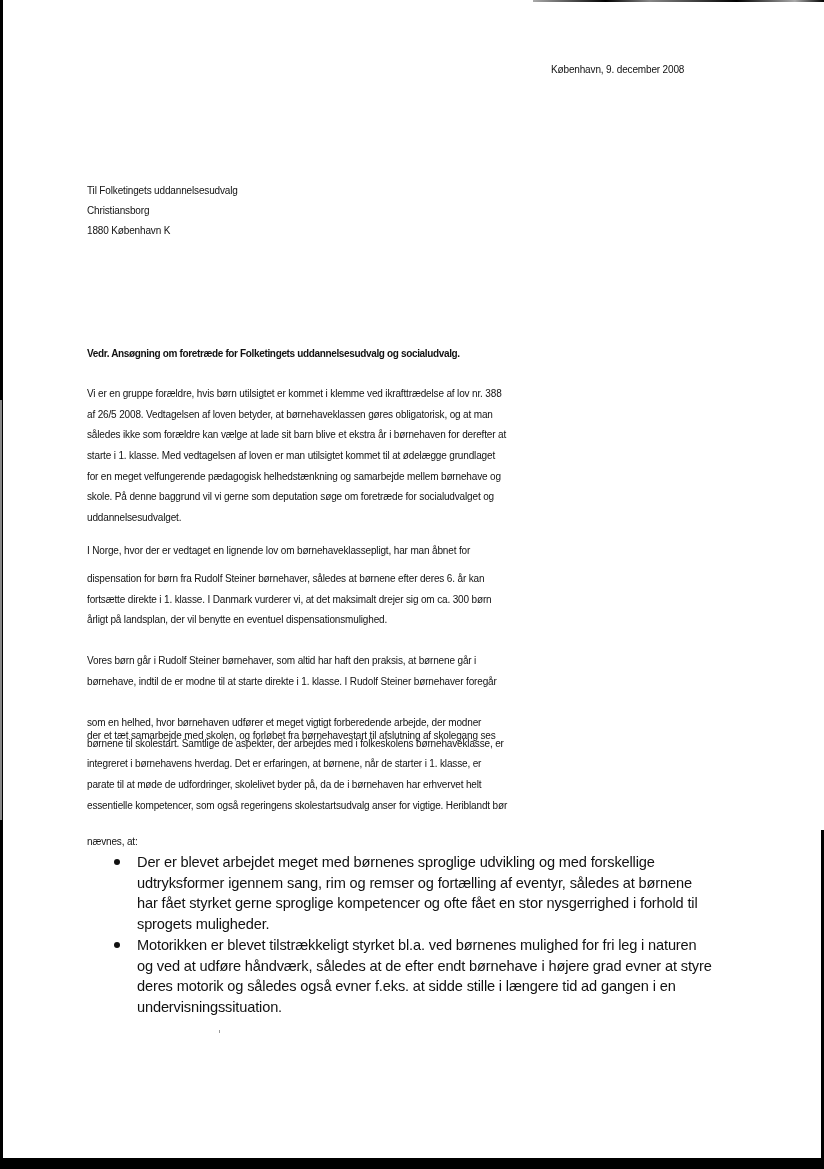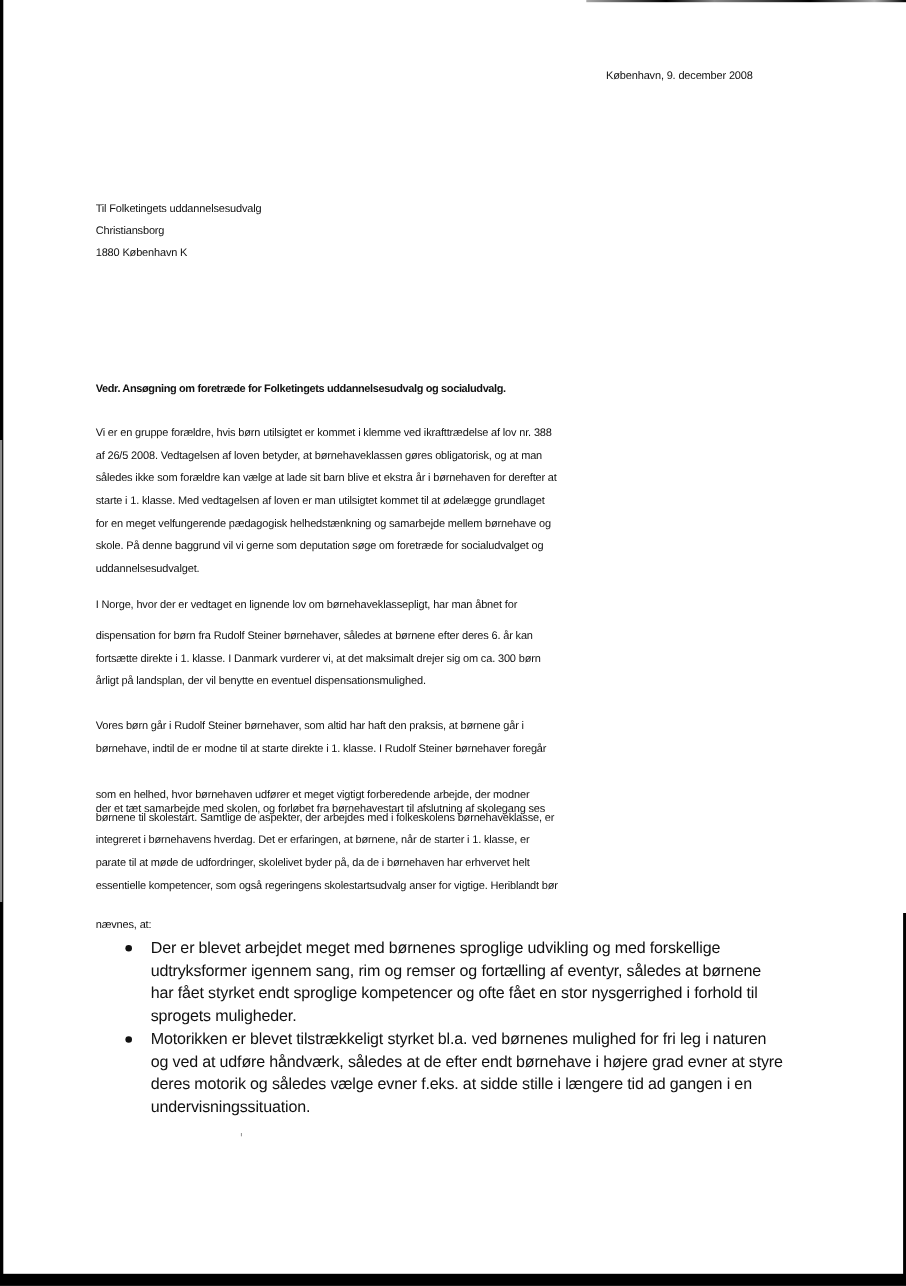--- a/index.html
+++ b/index.html
@@ -93,29 +93,29 @@
     <div class="line" style="top:775px">parate til at møde de udfordringer, skolelivet byder på, da de i børnehaven har erhvervet helt</div>
     <div class="line" style="top:796px">essentielle kompetencer, som også regeringens skolestartsudvalg anser for vigtige. Heriblandt bør</div>
     <div class="line" style="top:832px">nævnes, at:</div>
   </div>
 
   <div class="bullet-item" style="top:852px">
     <span class="bullet-dot"></span>
     <div class="bullet-text">
       <span>Der er blevet arbejdet meget med børnenes sproglige udvikling og med forskellige</span>
       <span>udtryksformer igennem sang, rim og remser og fortælling af eventyr, således at børnene</span>
-      <span>har fået styrket endt sproglige kompetencer og ofte fået en stor nysgerrighed i forhold til</span>
+      <span>har fået styrket gerne sproglige kompetencer og ofte fået en stor nysgerrighed i forhold til</span>
       <span>sprogets muligheder.</span>
     </div>
   </div>
 
   <div class="bullet-item" style="top:935px">
     <span class="bullet-dot"></span>
     <div class="bullet-text">
       <span>Motorikken er blevet tilstrækkeligt styrket bl.a. ved børnenes mulighed for fri leg i naturen</span>
       <span>og ved at udføre håndværk, således at de efter endt børnehave i højere grad evner at styre</span>
-      <span>deres motorik og således vælge evner f.eks. at sidde stille i længere tid ad gangen i en</span>
+      <span>deres motorik og således også evner f.eks. at sidde stille i længere tid ad gangen i en</span>
       <span>undervisningssituation.</span>
     </div>
   </div>
 
   <div class="speck"></div>
 </div>
 
 </body></html>

